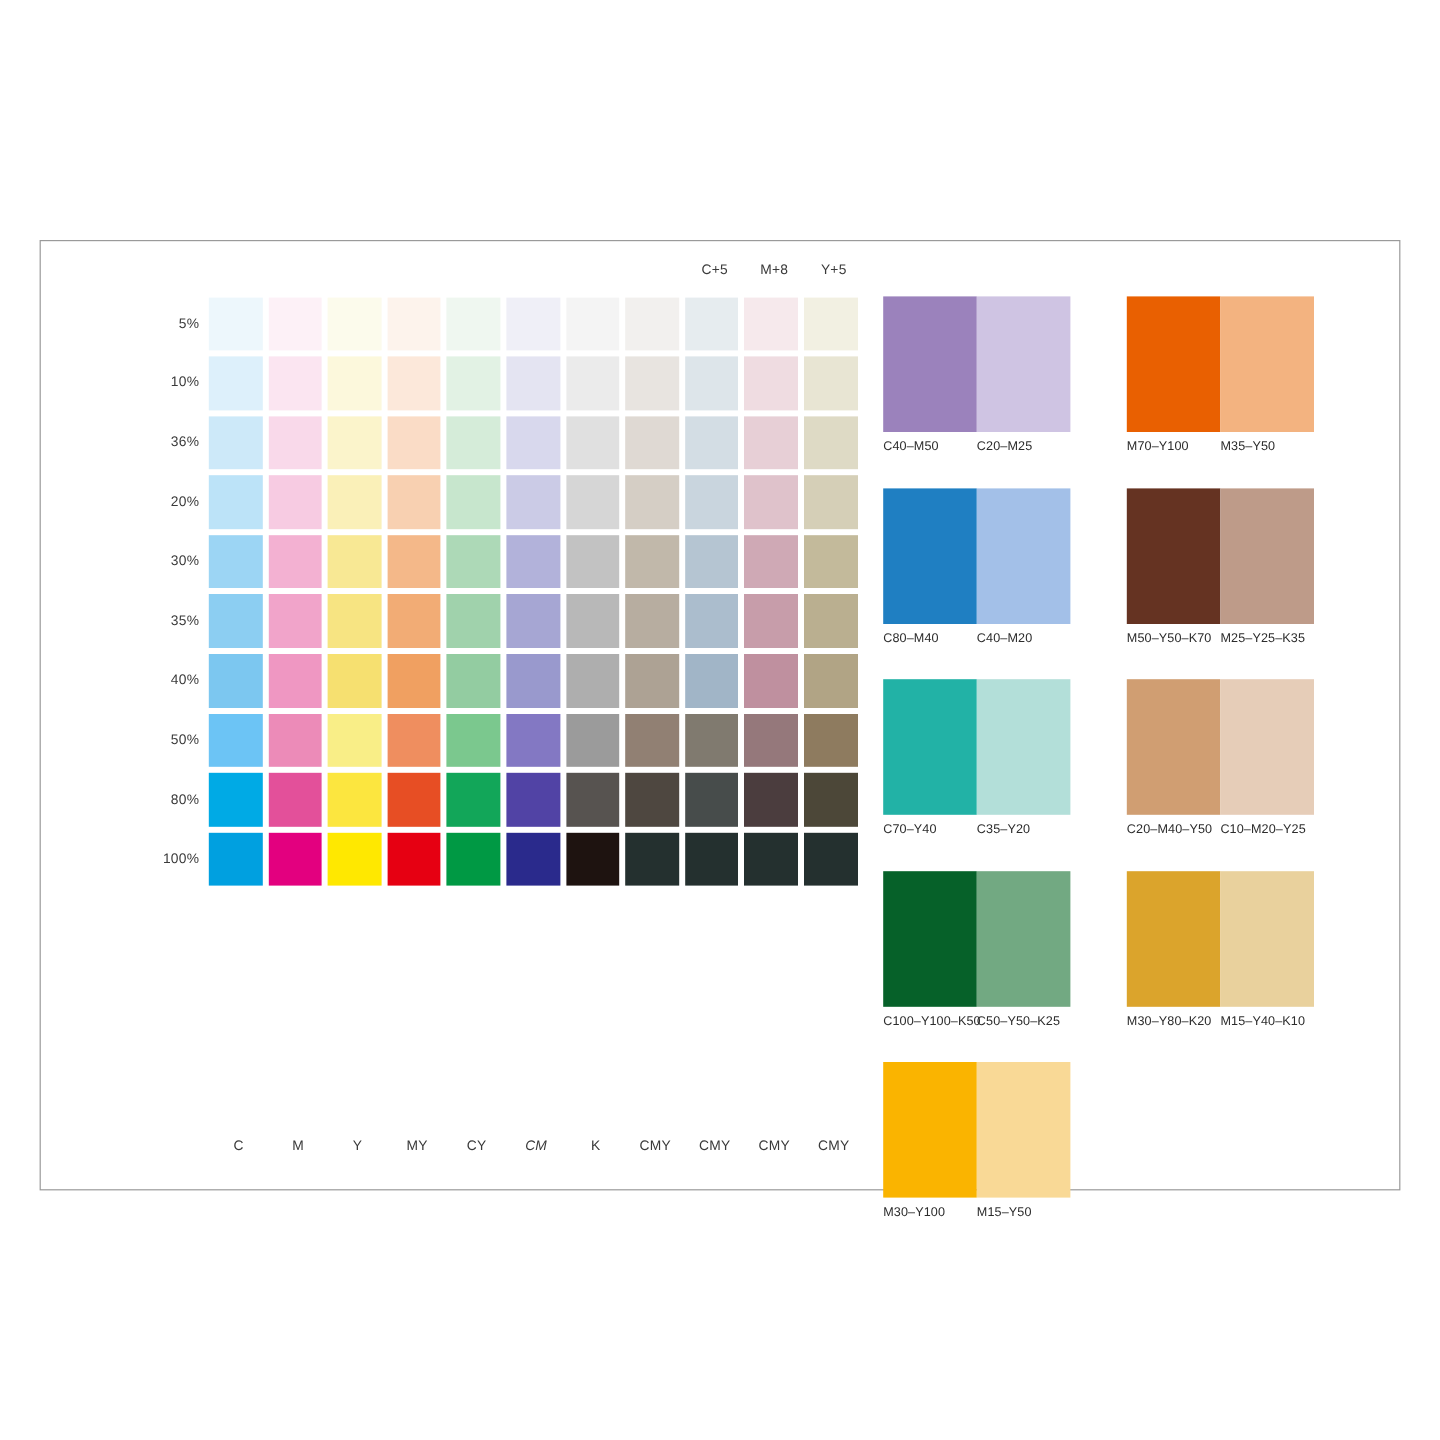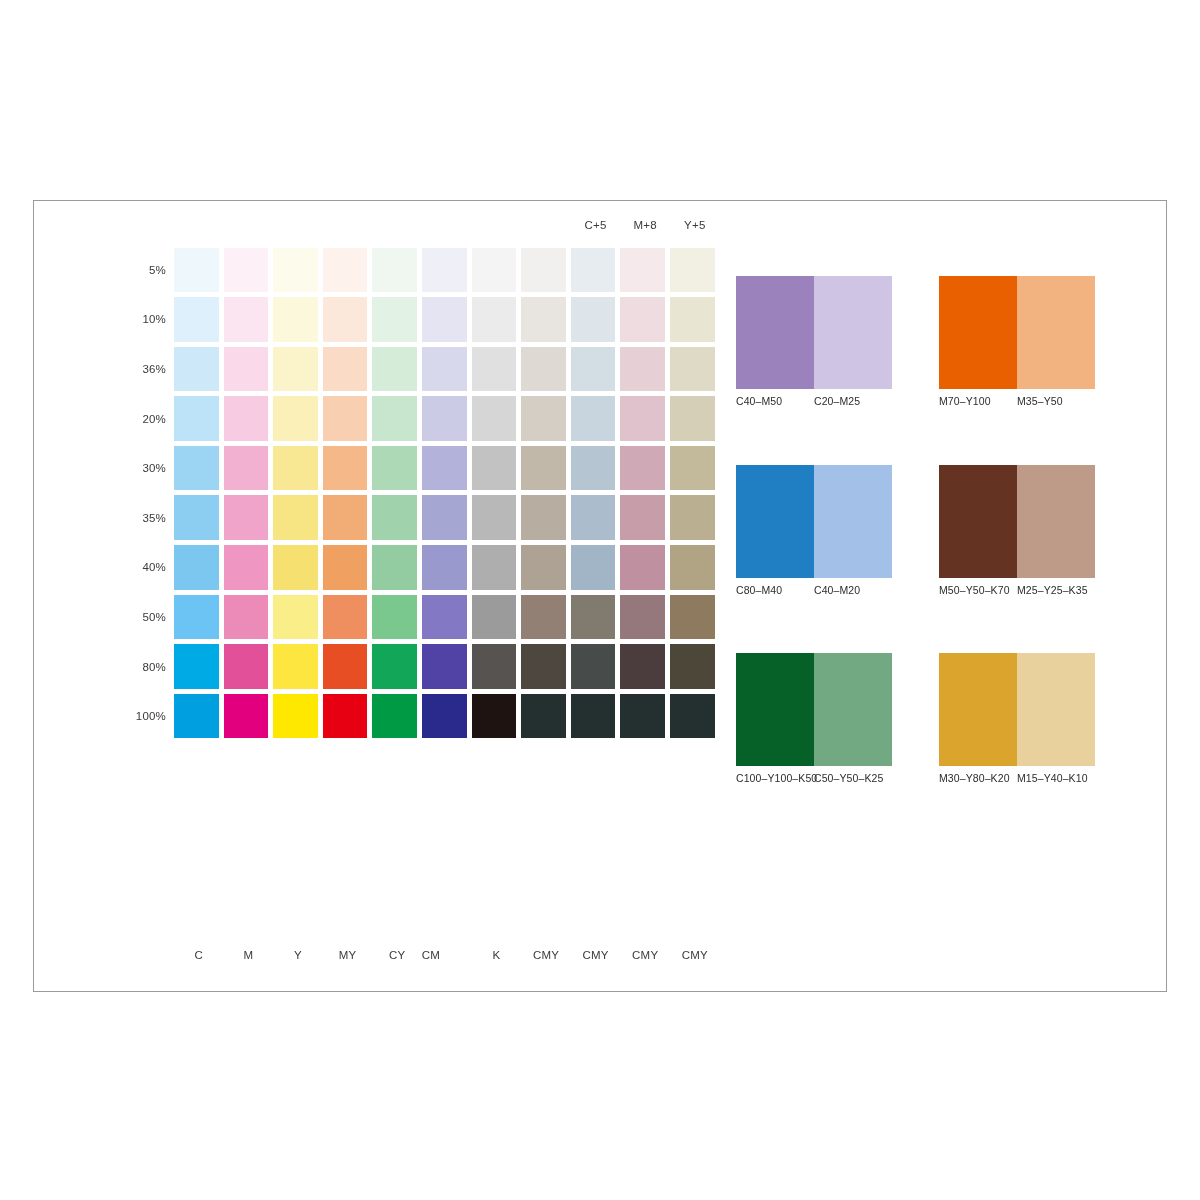--- a/index.html
+++ b/index.html
@@ -106,21 +106,20 @@
     width: 390px;
     height: 700px;
   }
   .spot-row {
     display: flex;
     gap: 47px;
     margin-bottom: 28.5px;
   }
   .spot-pair {
     width: 156px;
-    margin-top: 29px;
   }
   .spot-bars {
     display: flex;
     width: 156px;
     height: 113px;
   }
   .spot-bar {
     width: 50%;
     height: 100%;
   }
@@ -313,21 +312,21 @@
           </div>
         </div>
       </div>
 
     <div id="grid-bottom-labels">
         <div class="bottom-label" style="left: 0px;">C</div>
         <div class="bottom-label" style="left: 49.6px;">M</div>
         <div class="bottom-label" style="left: 99.2px;">Y</div>
         <div class="bottom-label" style="left: 148.8px;">MY</div>
         <div class="bottom-label" style="left: 198.4px;">CY</div>
-        <div class="bottom-label" style="left: 232px;">CM</div>
+        <div class="bottom-label" style="left: 248px; font-style: italic;">CM</div>
         <div class="bottom-label" style="left: 297.6px;">K</div>
         <div class="bottom-label" style="left: 347.2px;">CMY</div>
         <div class="bottom-label" style="left: 396.8px;">CMY</div>
         <div class="bottom-label" style="left: 446.4px;">CMY</div>
         <div class="bottom-label" style="left: 496px;">CMY</div>
       </div>
 
   </div>
 
   <div id="spot-panel">
@@ -371,36 +370,68 @@
           </div>
           <div class="spot-labels">
             <div class="spot-label first">M50–Y50–K70</div>
             <div class="spot-label second">M25–Y25–K35</div>
           </div>
         </div>
       </div>
       <div class="spot-row">
         <div class="spot-pair">
           <div class="spot-bars">
+            <div class="spot-bar" title="C70–Y40" style="background: rgb(34, 178, 166);"></div>
+            <div class="spot-bar" title="C35–Y20" style="background: rgb(179, 223, 217);"></div>
+          </div>
+          <div class="spot-labels">
+            <div class="spot-label first">C70–Y40</div>
+            <div class="spot-label second">C35–Y20</div>
+          </div>
+        </div>
+        <div class="spot-pair">
+          <div class="spot-bars">
+            <div class="spot-bar" title="C20–M40–Y50" style="background: rgb(208, 158, 114);"></div>
+            <div class="spot-bar" title="C10–M20–Y25" style="background: rgb(230, 205, 184);"></div>
+          </div>
+          <div class="spot-labels">
+            <div class="spot-label first">C20–M40–Y50</div>
+            <div class="spot-label second">C10–M20–Y25</div>
+          </div>
+        </div>
+      </div>
+      <div class="spot-row">
+        <div class="spot-pair">
+          <div class="spot-bars">
             <div class="spot-bar" title="C100–Y100–K50" style="background: rgb(6, 97, 41);"></div>
             <div class="spot-bar" title="C50–Y50–K25" style="background: rgb(114, 169, 130);"></div>
           </div>
           <div class="spot-labels">
             <div class="spot-label first">C100–Y100–K50</div>
             <div class="spot-label second">C50–Y50–K25</div>
           </div>
         </div>
         <div class="spot-pair">
           <div class="spot-bars">
             <div class="spot-bar" title="M30–Y80–K20" style="background: rgb(219, 164, 44);"></div>
             <div class="spot-bar" title="M15–Y40–K10" style="background: rgb(233, 209, 157);"></div>
           </div>
           <div class="spot-labels">
             <div class="spot-label first">M30–Y80–K20</div>
             <div class="spot-label second">M15–Y40–K10</div>
           </div>
         </div>
       </div>
       <div class="spot-row">
+        <div class="spot-pair">
+          <div class="spot-bars">
+            <div class="spot-bar" title="M30–Y100" style="background: rgb(250, 180, 0);"></div>
+            <div class="spot-bar" title="M15–Y50" style="background: rgb(249, 217, 150);"></div>
+          </div>
+          <div class="spot-labels">
+            <div class="spot-label first">M30–Y100</div>
+            <div class="spot-label second">M15–Y50</div>
+          </div>
+        </div>
       </div>
     </div>
 
 </div>
 
 </body></html>

